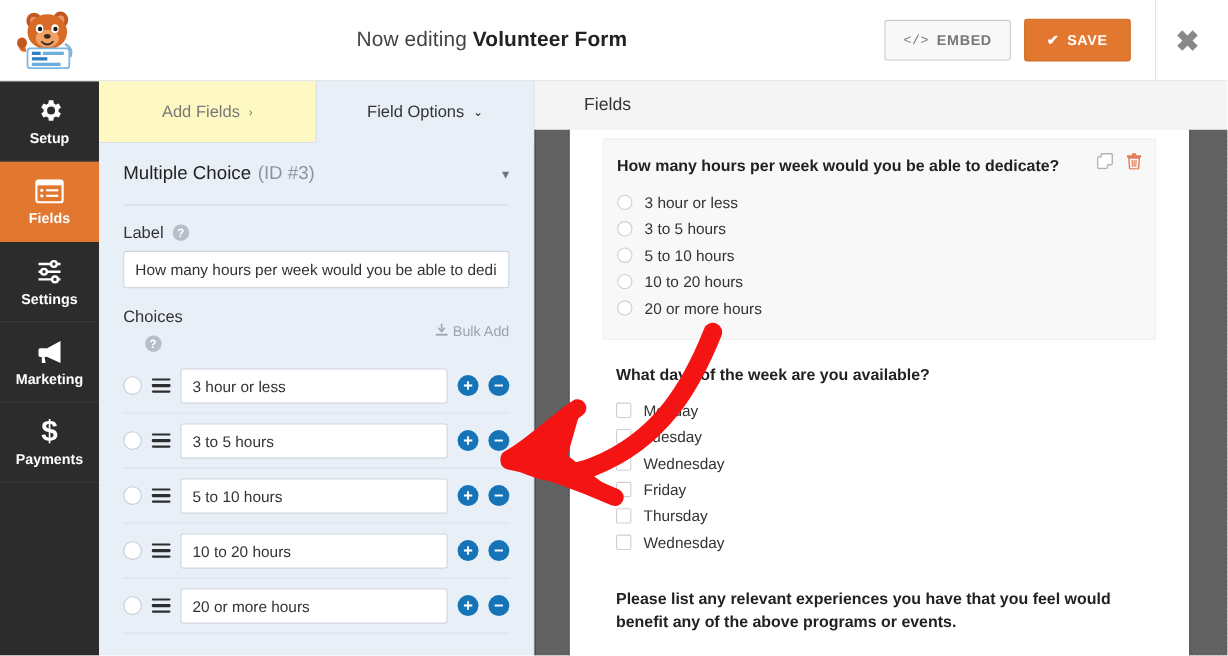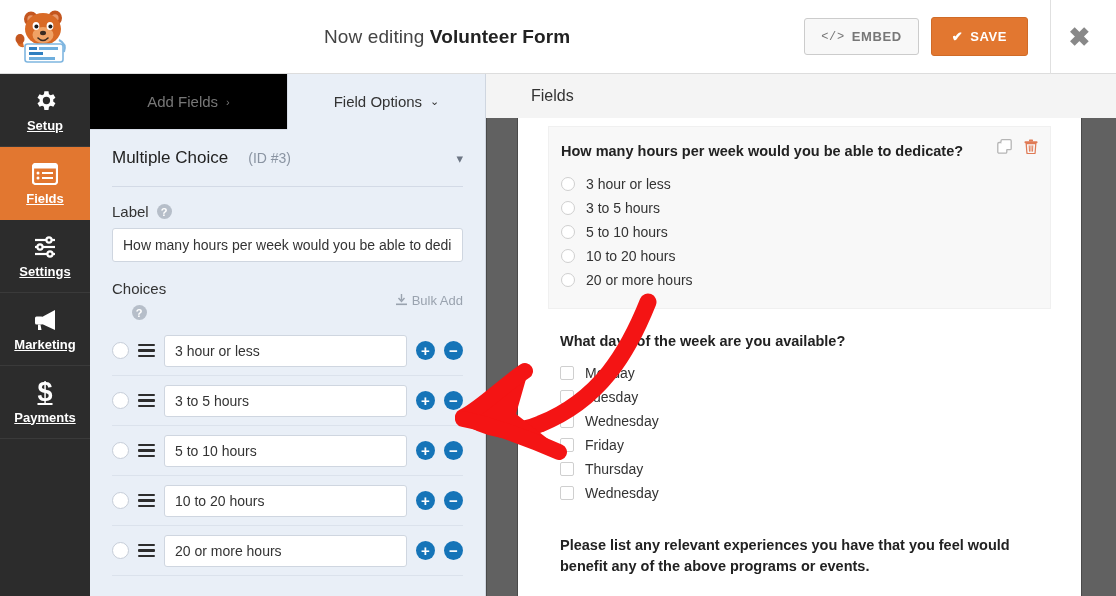--- a/index.html
+++ b/index.html
@@ -49,47 +49,47 @@
   .close-x { font-size: 26px; color: #888; font-weight: bold; line-height: 1; }
 
   
   .rail {
     position: absolute; left: 0; top: 74px; width: 90px; height: 522px;
     background: #2c2c2c;
   }
   .rail-item {
     height: 73px; display: flex; flex-direction: column;
     align-items: center; justify-content: center; gap: 4px;
-    color: #fff; cursor: pointer; border-bottom: 1px solid #3a3a3a; text-decoration: underline;
+    color: #fff; cursor: pointer; border-bottom: 1px solid #3a3a3a;
   }
   .rail-item.active { background: #e27730; border-bottom-color: #e27730; }
   .rail-label { font-size: 13px; font-weight: bold; }
   .rail-icon { height: 26px; display: flex; align-items: center; }
 
   
   .panel {
     position: absolute; left: 90px; top: 74px; width: 396px; height: 522px;
     background: #e9eff7; border-right: 1px solid #cfd6e0;
   }
   .tabs { display: flex; height: 56px; }
   .tab {
     flex: 1; display: flex; align-items: center; justify-content: center;
     gap: 8px; font-size: 15px; cursor: pointer; color: #777;
-    background: #000000; border-bottom: 1px solid #d8dee8;
+    background: #fef9c3; border-bottom: 1px solid #d8dee8;
   }
   .tab.active {
     background: #e9eff7; color: #333; border-bottom: 1px solid #e9eff7;
     border-left: 1px solid #d8dee8;
   }
   .chev { font-size: 11px; }
   .panel-head {
     height: 56px; display: flex; align-items: center;
     padding: 0 22px 0 22px; font-size: 17px; color: #222;
   }
-  .panel-head .pid { color: #8a94a2; font-size: 14px; margin-left: 20px; }
+  .panel-head .pid { color: #8a94a2; font-size: 17px; margin-left: 6px; }
   .panel-head .caret { margin-left: auto; color: #6d7684; font-size: 13px; cursor: pointer; }
   .panel-body { padding: 0 22px; }
   .divider { height: 1px; background: #d3dae6; margin: 0 22px; }
   .fieldlabel {
     display: flex; align-items: center; gap: 8px;
     font-size: 15px; color: #333; margin-top: 16px; margin-bottom: 8px;
   }
   .help {
     width: 15px; height: 15px; border-radius: 50%; background: #b6bec9;
     color: #fff; font-size: 11px; font-weight: bold;

